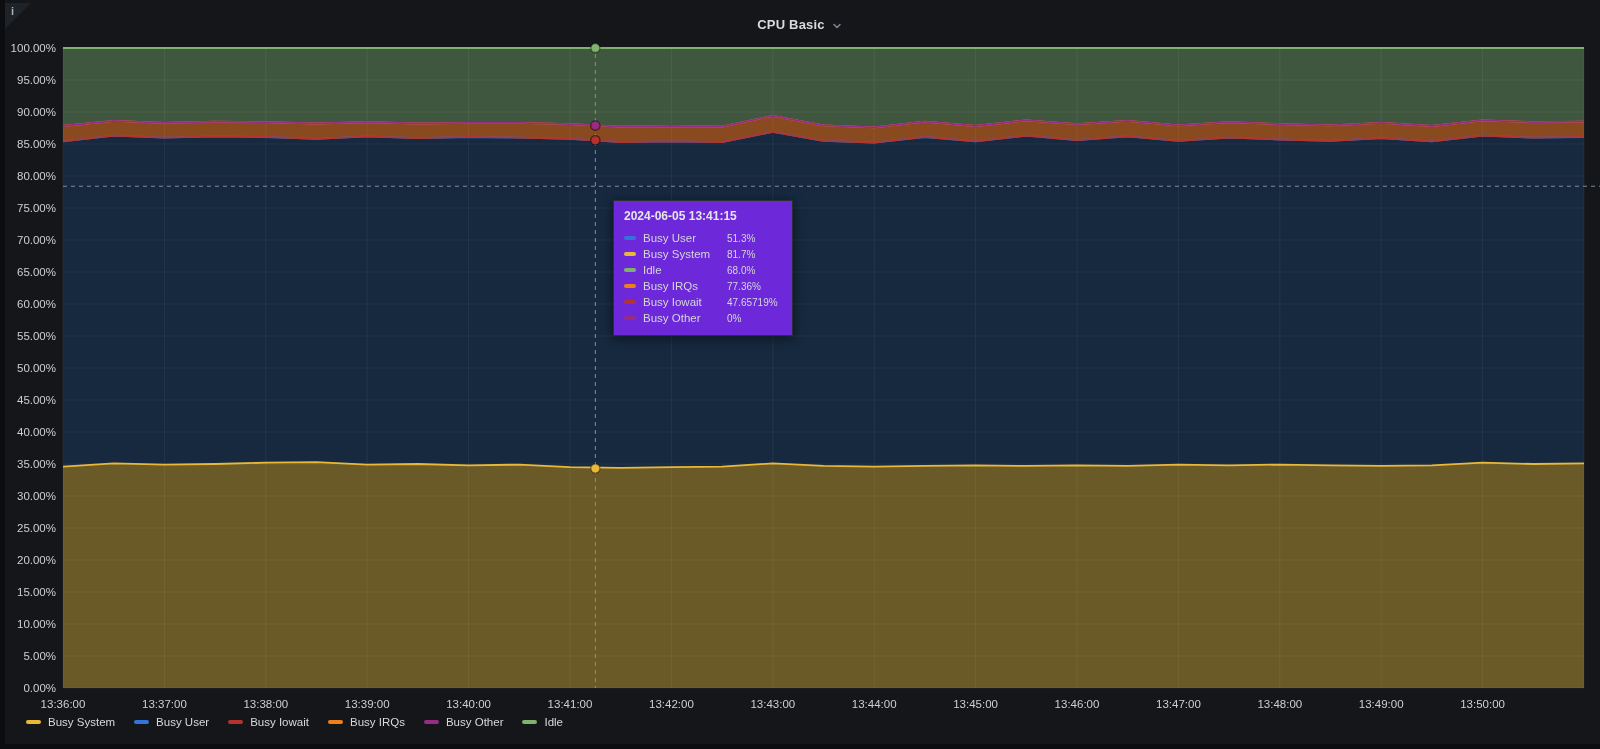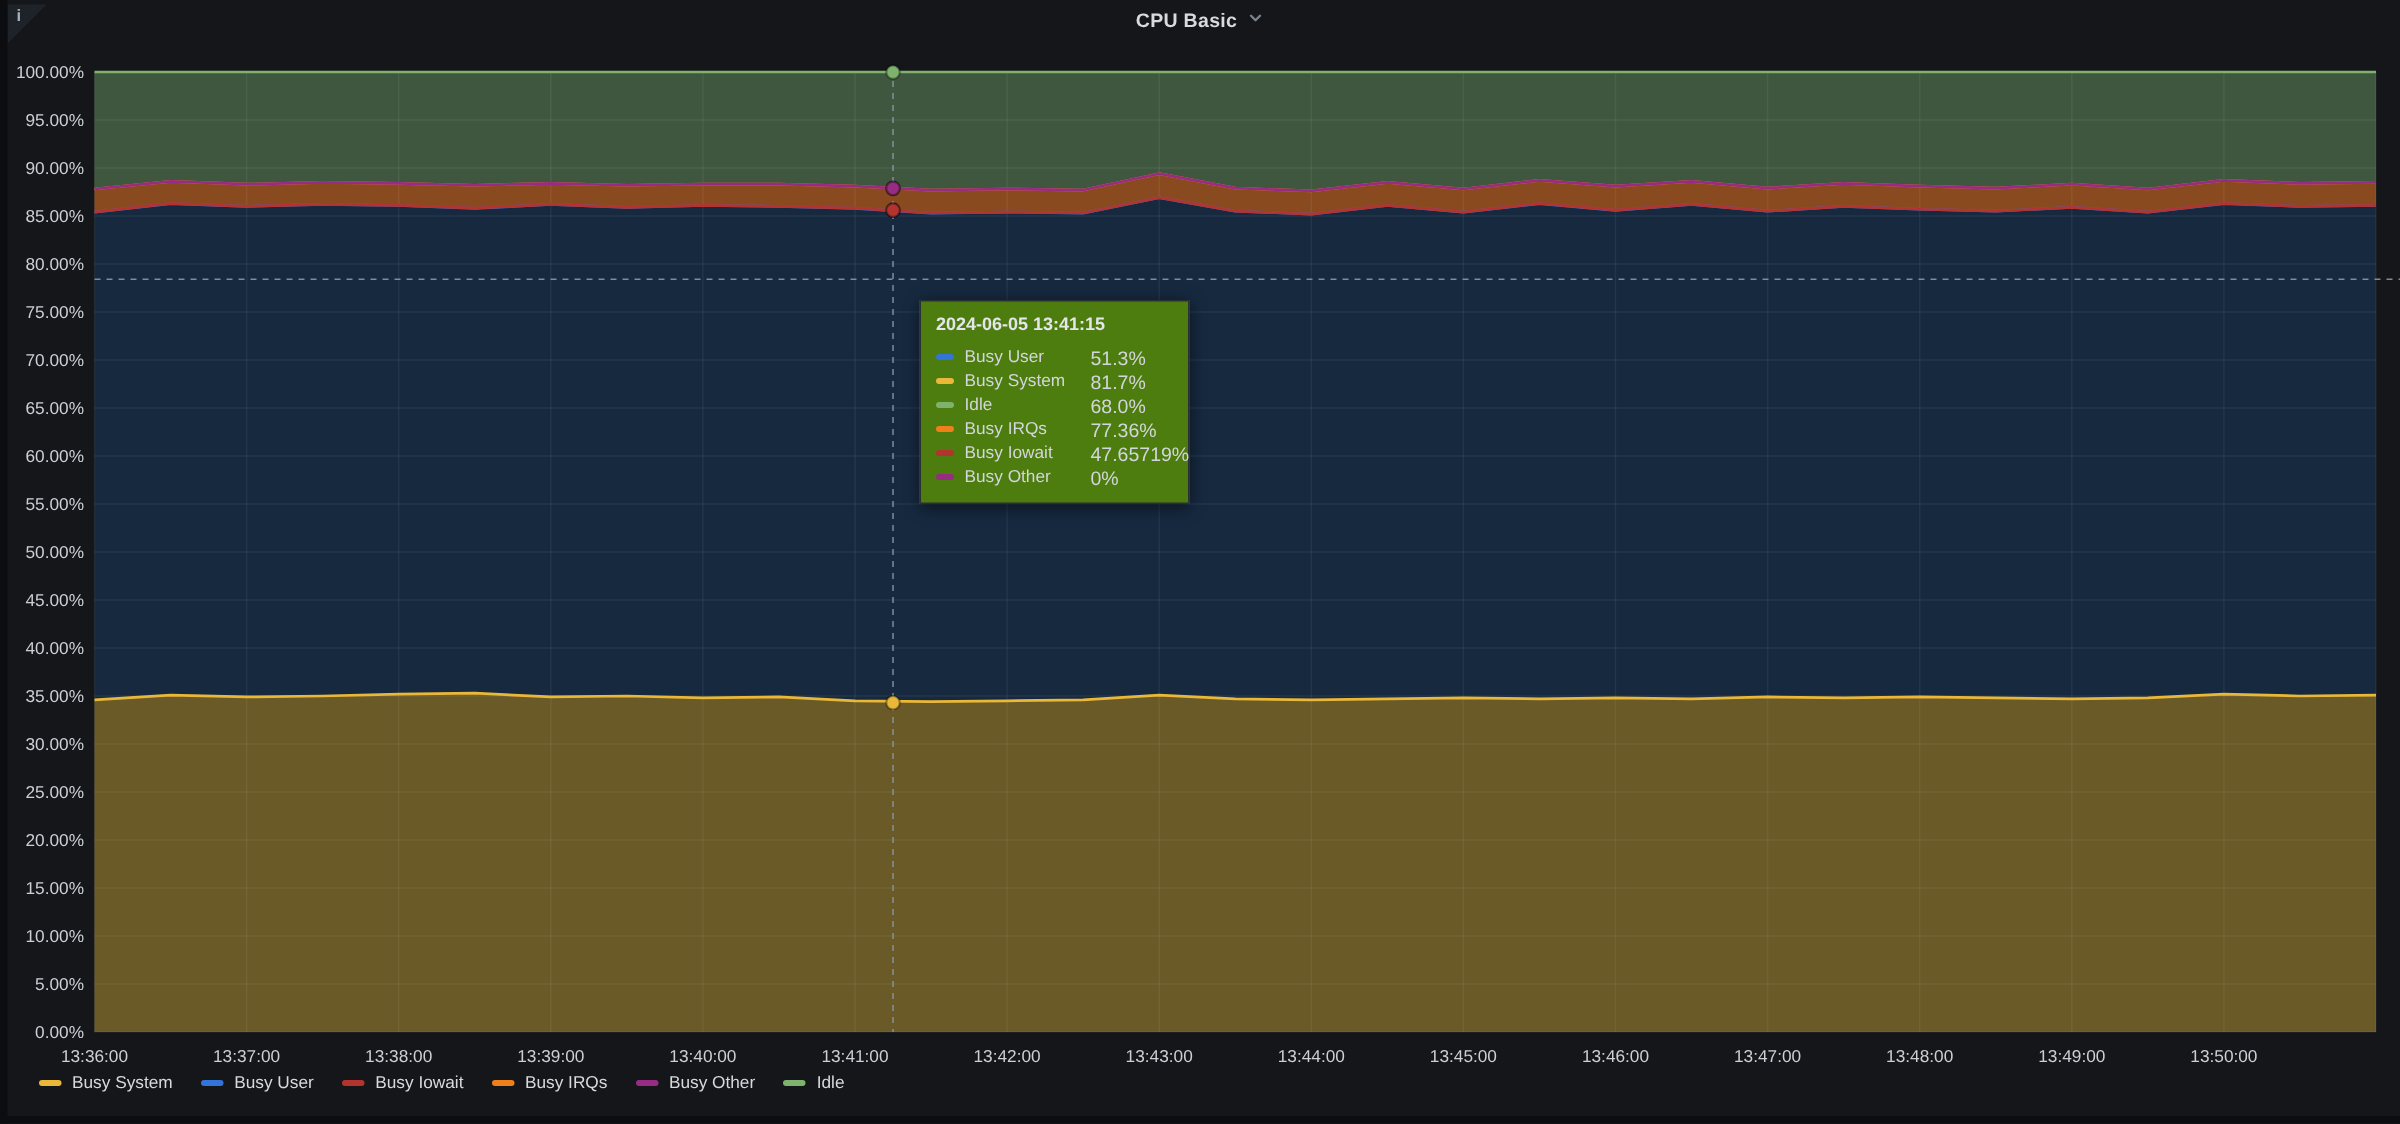--- a/index.html
+++ b/index.html
@@ -7,49 +7,49 @@
     width:1600px;height:749px;position:relative;overflow:hidden;
     background:#141619;
     font-family:"Liberation Sans", sans-serif;
     -webkit-font-smoothing:antialiased;
   }
   .edge-left{position:absolute;left:0;top:0;width:5px;height:100%;background:#0c0d10;z-index:6;}
   .edge-bottom{position:absolute;left:0;bottom:0;width:100%;height:5px;background:#0c0d10;z-index:6;}
 
   .panel-header{
     position:absolute;left:0;top:6px;width:100%;height:26px;
-    display:flex;align-items:flex-start;justify-content:center;gap:6px;
+    display:flex;align-items:flex-end;justify-content:center;gap:6px;
     z-index:5;cursor:pointer;
   }
   .panel-title{font-size:13px;font-weight:700;color:#d8dade;letter-spacing:.2px;}
   .chev{opacity:.75;}
 
   .info-corner{position:absolute;left:5px;top:3px;width:0;height:0;
     border-top:26px solid #1e2229;border-right:26px solid transparent;z-index:5;cursor:pointer;}
   .info-i{position:absolute;left:6px;top:-24px;font-size:11px;font-weight:700;color:#aab0b8;font-style:normal;}
 
   svg#plot{position:absolute;left:0;top:0;z-index:1;}
 
   .legend{
     position:absolute;left:26px;top:716px;display:flex;align-items:center;gap:19px;z-index:4;
   }
   .legend-item{display:flex;align-items:center;gap:7px;cursor:pointer;}
   .legend-swatch{width:15px;height:4px;border-radius:2px;display:inline-block;}
   .legend-label{font-size:11.5px;color:#d8d9da;}
 
   .tooltip{
     position:absolute;left:613px;top:200px;width:158px;z-index:5;
-    background:#4d7c0f;border:1px solid #2b2f36;border-radius:0;
+    background:#6d28d9;border:1px solid #2b2f36;border-radius:0;
     padding:8px 10px 9px 10px;box-shadow:0 2px 10px rgba(0,0,0,.55);
   }
   .tooltip-header{font-size:12px;font-weight:700;color:#e4e6e9;margin-bottom:7px;white-space:nowrap;}
   .tt-row{display:grid;grid-template-columns:19px 84px 1fr;align-items:center;height:16px;}
   .tt-swatch{width:12px;height:4px;border-radius:2px;}
   .tt-name{font-size:11.5px;color:#d3d6da;white-space:nowrap;}
-  .tt-value{font-size:13px;color:#d3d6da;white-space:nowrap;}
+  .tt-value{font-size:10px;color:#d3d6da;white-space:nowrap;}
 </style>
 </head>
 <body>
 
 <div class="edge-left"></div>
 <div class="edge-bottom"></div>
 
 <svg id="plot" width="1600" height="749">
     <path d="M63.0,466.6L113.7,463.4L164.4,464.6L215.1,464.0L265.8,462.7L316.5,462.1L367.2,464.6L417.9,464.0L468.6,465.3L519.3,464.6L570.0,467.2L620.7,467.8L671.4,467.2L722.1,466.6L772.8,463.4L823.5,465.9L874.2,466.6L924.9,465.9L975.6,465.3L1026.3,465.9L1077.0,465.3L1127.7,465.9L1178.4,464.6L1229.1,465.3L1279.8,464.6L1330.5,465.3L1381.2,465.9L1431.9,465.3L1482.6,462.7L1533.3,464.0L1584.0,463.4L1584.0,688.0L1533.3,688.0L1482.6,688.0L1431.9,688.0L1381.2,688.0L1330.5,688.0L1279.8,688.0L1229.1,688.0L1178.4,688.0L1127.7,688.0L1077.0,688.0L1026.3,688.0L975.6,688.0L924.9,688.0L874.2,688.0L823.5,688.0L772.8,688.0L722.1,688.0L671.4,688.0L620.7,688.0L570.0,688.0L519.3,688.0L468.6,688.0L417.9,688.0L367.2,688.0L316.5,688.0L265.8,688.0L215.1,688.0L164.4,688.0L113.7,688.0L63.0,688.0Z" fill="#6a5a28"></path>
     <path d="M63.0,141.4L113.7,135.7L164.4,137.6L215.1,136.3L265.8,137.0L316.5,138.9L367.2,136.3L417.9,138.2L468.6,137.0L519.3,137.6L570.0,138.9L620.7,142.1L671.4,141.4L722.1,142.1L772.8,131.8L823.5,140.8L874.2,142.7L924.9,137.0L975.6,141.4L1026.3,135.7L1077.0,140.2L1127.7,136.3L1178.4,140.8L1229.1,137.6L1279.8,139.5L1330.5,140.8L1381.2,138.2L1431.9,141.4L1482.6,135.7L1533.3,137.6L1584.0,137.0L1584.0,463.4L1533.3,464.0L1482.6,462.7L1431.9,465.3L1381.2,465.9L1330.5,465.3L1279.8,464.6L1229.1,465.3L1178.4,464.6L1127.7,465.9L1077.0,465.3L1026.3,465.9L975.6,465.3L924.9,465.9L874.2,466.6L823.5,465.9L772.8,463.4L722.1,466.6L671.4,467.2L620.7,467.8L570.0,467.2L519.3,464.6L468.6,465.3L417.9,464.0L367.2,464.6L316.5,462.1L265.8,462.7L215.1,464.0L164.4,464.6L113.7,463.4L63.0,466.6Z" fill="#16293f"></path>

